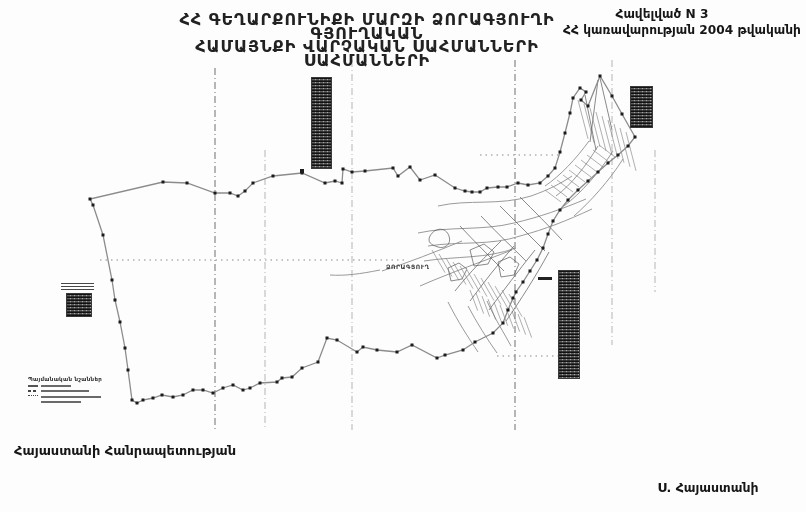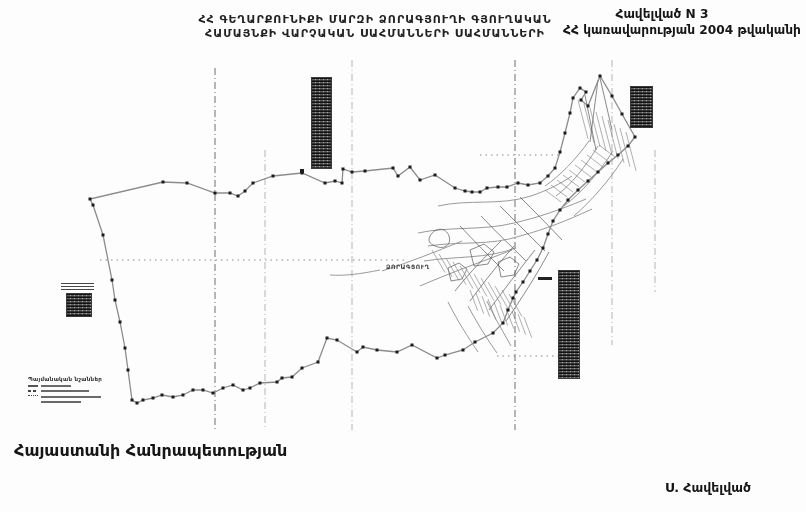--- a/index.html
+++ b/index.html
@@ -5,32 +5,32 @@
   html,body{margin:0;padding:0;}
   body{
     width:806px;height:512px;position:relative;overflow:hidden;
     background:#fdfdfd;
     font-family:"DejaVu Sans", sans-serif;
     color:#1b1b1b;
   }
   .abs{position:absolute;}
   
   .map-title{
-    left:168px;top:13px;width:414px;text-align:center;
-    font-size:11px;font-weight:bold;letter-spacing:1px;line-height:13.5px;
+    left:160px;top:13px;width:414px;text-align:center;
+    font-size:16px;font-weight:bold;letter-spacing:1px;line-height:13.5px;
     color:#222;
   }
   .appendix{
     left:560px;top:7px;width:244px;text-align:center;
     font-size:12.2px;font-weight:bold;line-height:15.5px;color:#161616;
   }
   .appendix .l1{transform:translateX(-20px);}
   
   .signature{
-    left:14px;top:443px;font-size:16px;font-weight:bold;line-height:15.5px;color:#161616;
+    left:14px;top:443px;font-size:13px;font-weight:bold;line-height:15.5px;color:#161616;
   }
   .sig-name{
     left:628px;top:480px;width:160px;text-align:center;
     font-size:12.5px;font-weight:bold;color:#161616;
   }
   
   #map-svg{position:absolute;left:0;top:0;z-index:1;}
   .overlay{z-index:2;}
   
   .tblock{
@@ -284,13 +284,13 @@
     <span class="bar" style="width:40px"></span>
   </div>
 </div>
 
 <div class="abs village-label">ՁՈՐԱԳՅՈՒՂ</div>
 
 <div class="abs signature overlay">
   <div>Հայաստանի Հանրապետության</div>
 </div>
 
-<div class="abs sig-name overlay">Ս. Հավելված</div>
+<div class="abs sig-name overlay">Ս. Հայաստանի</div>
 
 </body></html>

